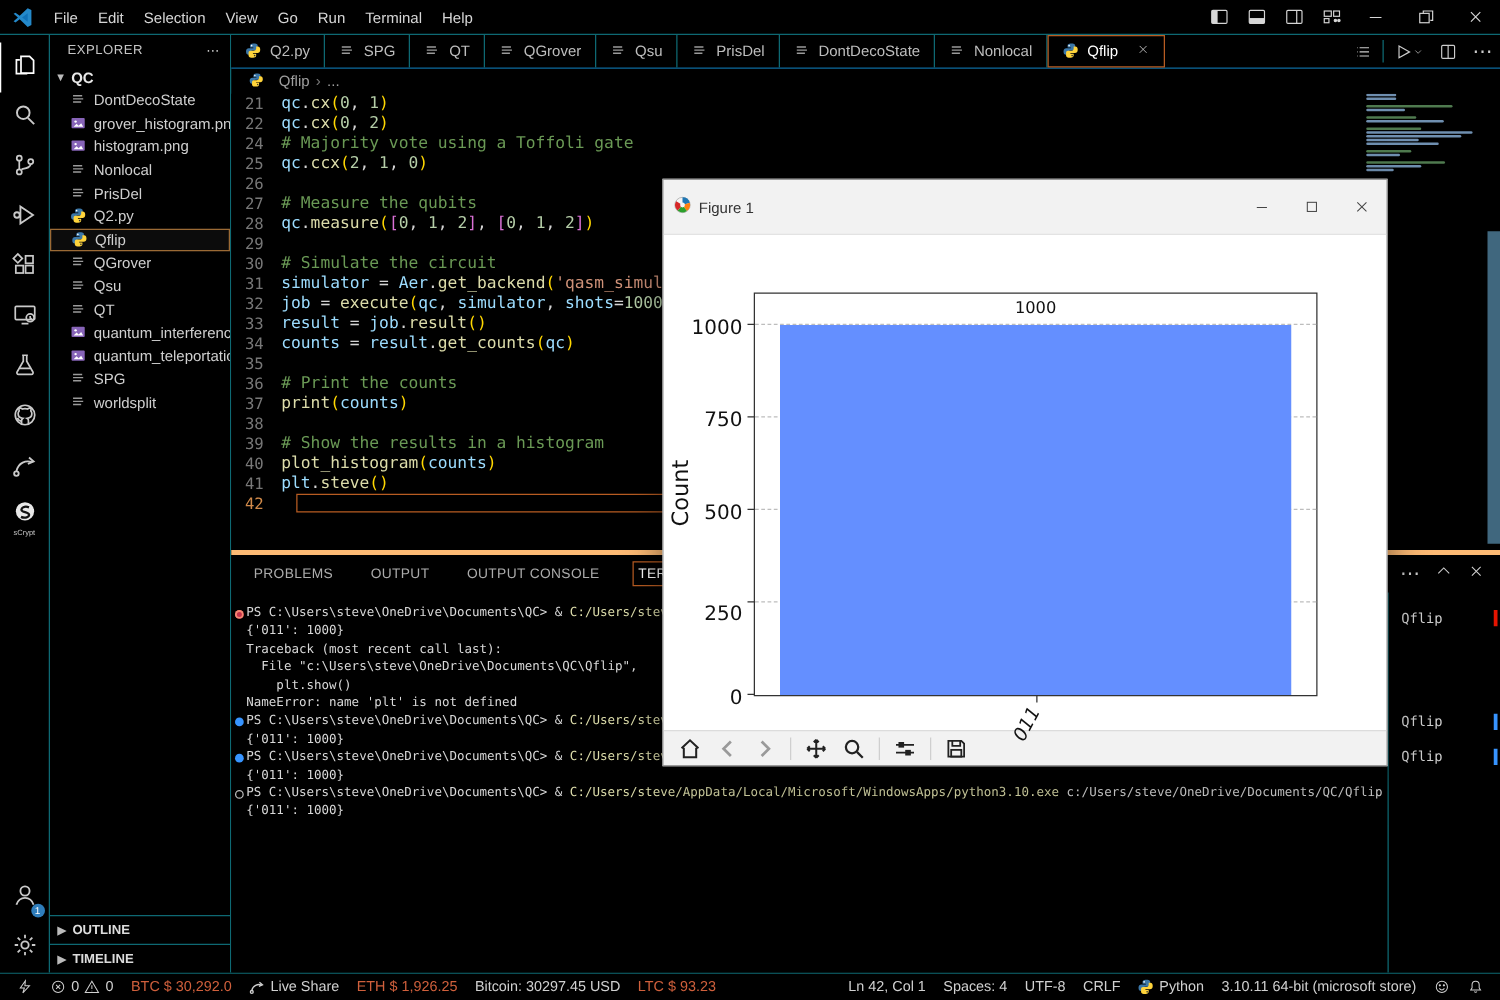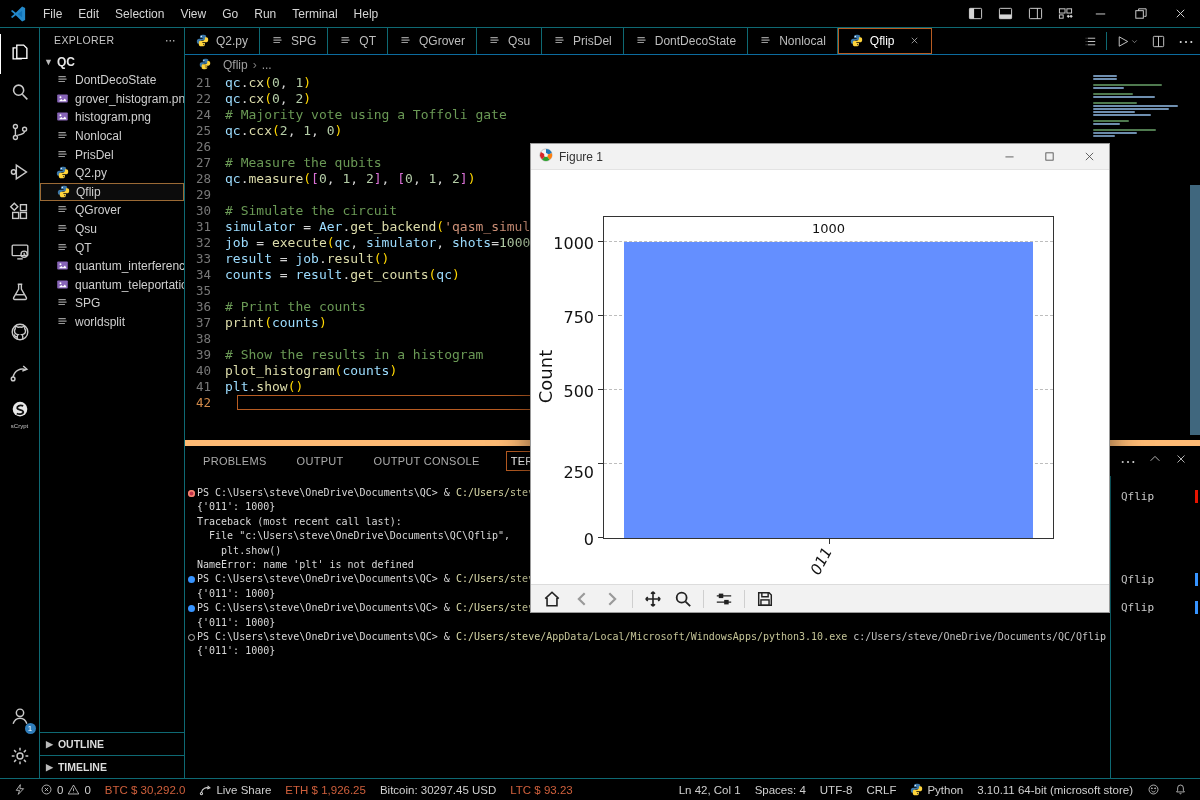--- a/index.html
+++ b/index.html
@@ -73,21 +73,21 @@
   .cur-box { position:absolute; left:52px; right:120px; top:0; height:15px; border:1px solid #b85c22; }
   .code-line.current .ln { color:#d18a4a; }
   .tok-v{color:#9CDCFE} .tok-f{color:#DCDCAA} .tok-n{color:#B5CEA8} .tok-s{color:#CE9178}
   .tok-c{color:#6A9955} .tok-p{color:#D4D4D4} .tok-b1{color:#FFD700} .tok-b2{color:#DA70D6}
 
   .minimap { position:absolute; top:0; right:12px; width:95px; }
   .mm-line { height:2px; margin-bottom:1px; border-radius:1px; }
   .scrollbar-thumb { position:absolute; right:0; top:110px; width:10px; height:250px; background:rgba(86,137,168,.75); }
 
   
-  .panel { height:338px; border-top:6px solid #fdba74; display:flex; flex-direction:column; background:#000; }
+  .panel { height:338px; border-top:4px solid #fdba74; display:flex; flex-direction:column; background:#000; }
   .panel-header { height:30px; display:flex; align-items:center; padding-left:14px; }
   .panel-tab { font-size:11px; color:#ababab; margin-right:22px; padding:3px 4px; letter-spacing:.3px; }
   .panel-tab.active { color:#fff; border:1px solid #b85c22; }
   .panel-icons { margin-left:auto; display:flex; align-items:center; gap:12px; padding-right:12px; color:#ccc; }
   .panel-icons svg { width:14px; height:14px; }
   .panel-body { flex:1; display:flex; min-height:0; }
   .term-content { width:925px; overflow:hidden; padding:10px 0 0 12px; position:relative;
     font-family:"DejaVu Sans Mono", monospace; font-size:10px; color:#d8d8d8; }
   .term-line { height:14.4px; line-height:14.4px; white-space:pre; position:relative; }
   .tseg-y { color:#dcdcaa; } .tseg-w { color:#d8d8d8; }
@@ -105,21 +105,21 @@
     align-items:center; font-size:11.5px; color:#d0d0d0; padding:0 6px; }
   .st-item { display:flex; align-items:center; gap:4px; padding:0 7px; height:22px; white-space:nowrap; }
   .st-item svg { width:13px; height:13px; }
   .st-left { display:flex; align-items:center; }
   .st-right { margin-left:auto; display:flex; align-items:center; }
 
   
   .figure-window { position:absolute; left:530px; top:143px; width:580px; height:470px;
     background:#fff; border:1px solid #9a9a9a; box-shadow:0 10px 30px rgba(0,0,0,.55); z-index:40;
     display:flex; flex-direction:column; }
-  .fig-titlebar { height:26px; background:#f2f2f2; display:flex; align-items:center;
+  .fig-titlebar { height:44px; background:#f2f2f2; display:flex; align-items:center;
     padding-left:8px; font-size:12px; color:#333; border-bottom:1px solid #e3e3e3; }
   .fig-title { margin-left:6px; }
   .fig-winctl { margin-left:auto; display:flex; }
   .fig-btn { width:40px; height:26px; display:flex; align-items:center; justify-content:center; color:#444; }
   .fig-btn svg { width:13px; height:13px; }
   .fig-canvas { flex:1; position:relative; background:#fff;
     font-family:"DejaVu Sans", sans-serif; color:#111; }
   .axes { position:absolute; left:72px; top:46px; width:451px; height:323px; border:1px solid #333; }
   .gridline { position:absolute; left:0; right:0; border-top:1px dashed #bdbdbd; }
   .ytick { position:absolute; left:-6px; width:6px; border-top:1.5px solid #333; }
@@ -503,21 +503,21 @@
             <div class="code-line"><span class="ln">31</span><span><span class="tok-v">simulator</span><span class="tok-p"> = </span><span class="tok-v">Aer</span><span class="tok-p">.</span><span class="tok-f">get_backend</span><span class="tok-b1">(</span><span class="tok-s">'qasm_simulator'</span><span class="tok-b1">)</span></span></div>
             <div class="code-line"><span class="ln">32</span><span><span class="tok-v">job</span><span class="tok-p"> = </span><span class="tok-f">execute</span><span class="tok-b1">(</span><span class="tok-v">qc</span><span class="tok-p">, </span><span class="tok-v">simulator</span><span class="tok-p">, </span><span class="tok-v">shots</span><span class="tok-p">=</span><span class="tok-n">1000</span><span class="tok-b1">)</span></span></div>
             <div class="code-line"><span class="ln">33</span><span><span class="tok-v">result</span><span class="tok-p"> = </span><span class="tok-v">job</span><span class="tok-p">.</span><span class="tok-f">result</span><span class="tok-b1">()</span></span></div>
             <div class="code-line"><span class="ln">34</span><span><span class="tok-v">counts</span><span class="tok-p"> = </span><span class="tok-v">result</span><span class="tok-p">.</span><span class="tok-f">get_counts</span><span class="tok-b1">(</span><span class="tok-v">qc</span><span class="tok-b1">)</span></span></div>
             <div class="code-line"><span class="ln">35</span><span></span></div>
             <div class="code-line"><span class="ln">36</span><span><span class="tok-c"># Print the counts</span></span></div>
             <div class="code-line"><span class="ln">37</span><span><span class="tok-f">print</span><span class="tok-b1">(</span><span class="tok-v">counts</span><span class="tok-b1">)</span></span></div>
             <div class="code-line"><span class="ln">38</span><span></span></div>
             <div class="code-line"><span class="ln">39</span><span><span class="tok-c"># Show the results in a histogram</span></span></div>
             <div class="code-line"><span class="ln">40</span><span><span class="tok-f">plot_histogram</span><span class="tok-b1">(</span><span class="tok-v">counts</span><span class="tok-b1">)</span></span></div>
-            <div class="code-line"><span class="ln">41</span><span><span class="tok-v">plt</span><span class="tok-p">.</span><span class="tok-f">show</span><span class="tok-b1">()</span></span></div>
+            <div class="code-line"><span class="ln">41</span><span><span class="tok-v">plt</span><span class="tok-p">.</span><span class="tok-f">steve</span><span class="tok-b1">()</span></span></div>
             <div class="code-line current"><div class="cur-box"></div><span class="ln">42</span><span></span></div>
           </div>
         <div class="minimap" id="minimap">
             <div class="mm-line" style="width: 23.8px; background: rgb(111, 143, 176);"></div>
             <div class="mm-line" style="width: 23.8px; background: rgb(111, 143, 176);"></div>
             <div class="mm-line"></div>
             <div class="mm-line" style="width: 68.8px; background: rgb(79, 122, 79);"></div>
             <div class="mm-line" style="width: 31px; background: rgb(111, 143, 176);"></div>
             <div class="mm-line"></div>
             <div class="mm-line" style="width: 40px; background: rgb(79, 122, 79);"></div>

